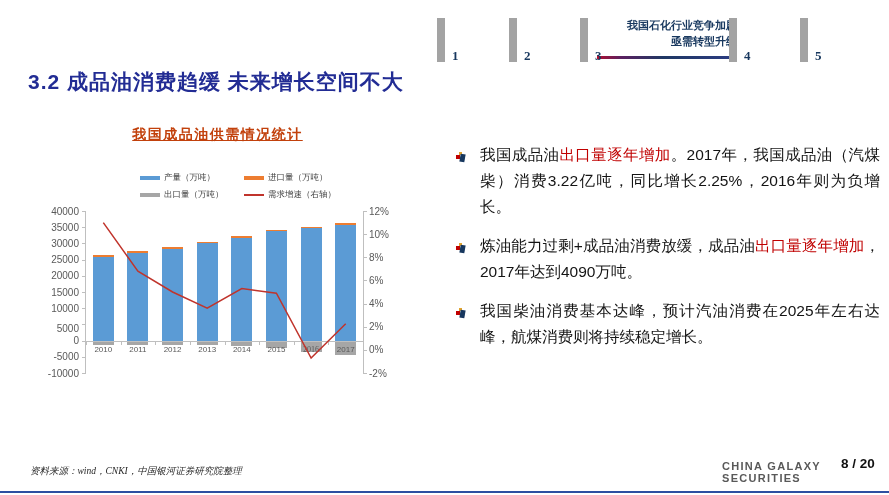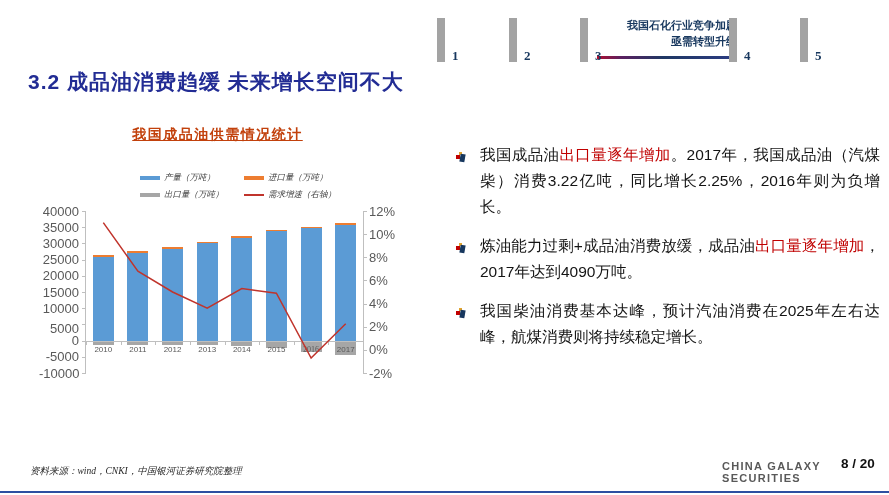--- a/index.html
+++ b/index.html
@@ -18,29 +18,29 @@
 
   
   .page-title{position:absolute;left:28px;top:68px;font-size:21px;font-weight:bold;
               color:#222C94;letter-spacing:1px;}
 
   
   .chart{position:absolute;left:45px;top:126px;width:345px;height:270px;}
   .chart-title{text-align:center;font-size:14px;font-weight:bold;color:#c2410c;letter-spacing:1.5px;}
   .chart-title span{text-decoration:underline;}
   .chart-legend{position:absolute;left:95px;top:45px;display:grid;
-                grid-template-columns:104px auto;grid-row-gap:3px;font-style:italic;}
+                grid-template-columns:104px auto;grid-row-gap:3px;}
   .legend-item{display:flex;align-items:center;height:14px;}
   .swatch-bar{display:inline-block;width:20px;height:4px;margin-right:4px;}
   .swatch-line{display:inline-block;width:20px;height:2px;margin-right:4px;}
   .legend-label{font-size:8.5px;color:#404040;}
 
   .plot{position:absolute;left:40px;top:85px;width:277px;height:162px;
         border-left:1px solid #BFBFBF;border-right:1px solid #BFBFBF;}
-  .ytick{position:absolute;font-size:13px;color:#595959;line-height:9px;}
+  .ytick{position:absolute;font-size:10px;color:#595959;line-height:9px;}
   .ytick.left{left:-47px;width:40px;text-align:right;}
   .ytick.right{left:283px;width:30px;text-align:left;}
   .tickmark-left{position:absolute;left:-4px;width:4px;height:1px;background:#BFBFBF;}
   .tickmark-right{position:absolute;right:-4px;width:4px;height:1px;background:#BFBFBF;}
   .zero-line{position:absolute;left:0;width:100%;height:1px;background:#BFBFBF;}
   .xtick{position:absolute;width:1px;height:3px;background:#BFBFBF;}
   .bar-seg{position:absolute;}
   .xlabel{position:absolute;font-size:8px;color:#595959;text-align:center;z-index:3;}
   .line-svg{position:absolute;left:0;top:0;z-index:4;overflow:visible;}
 

